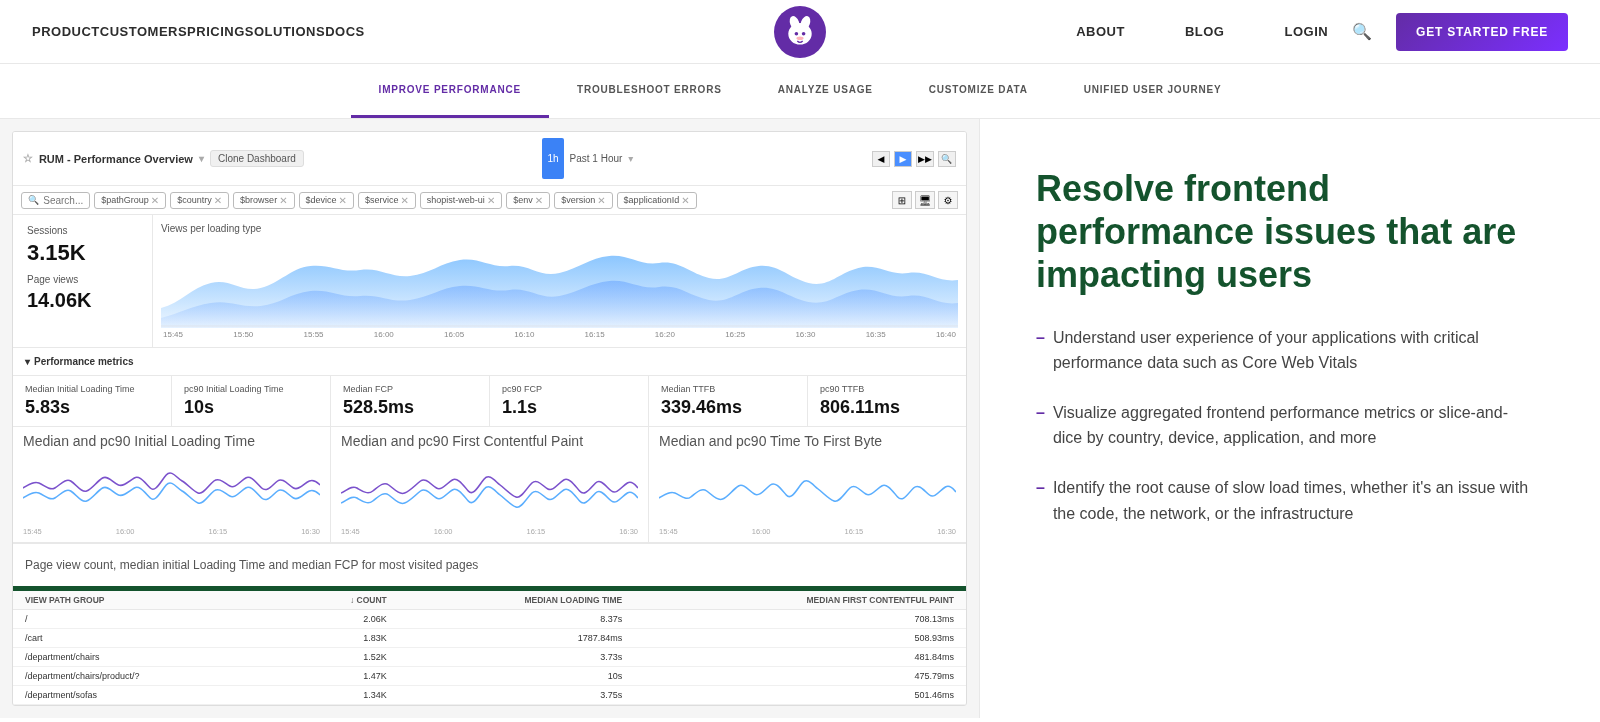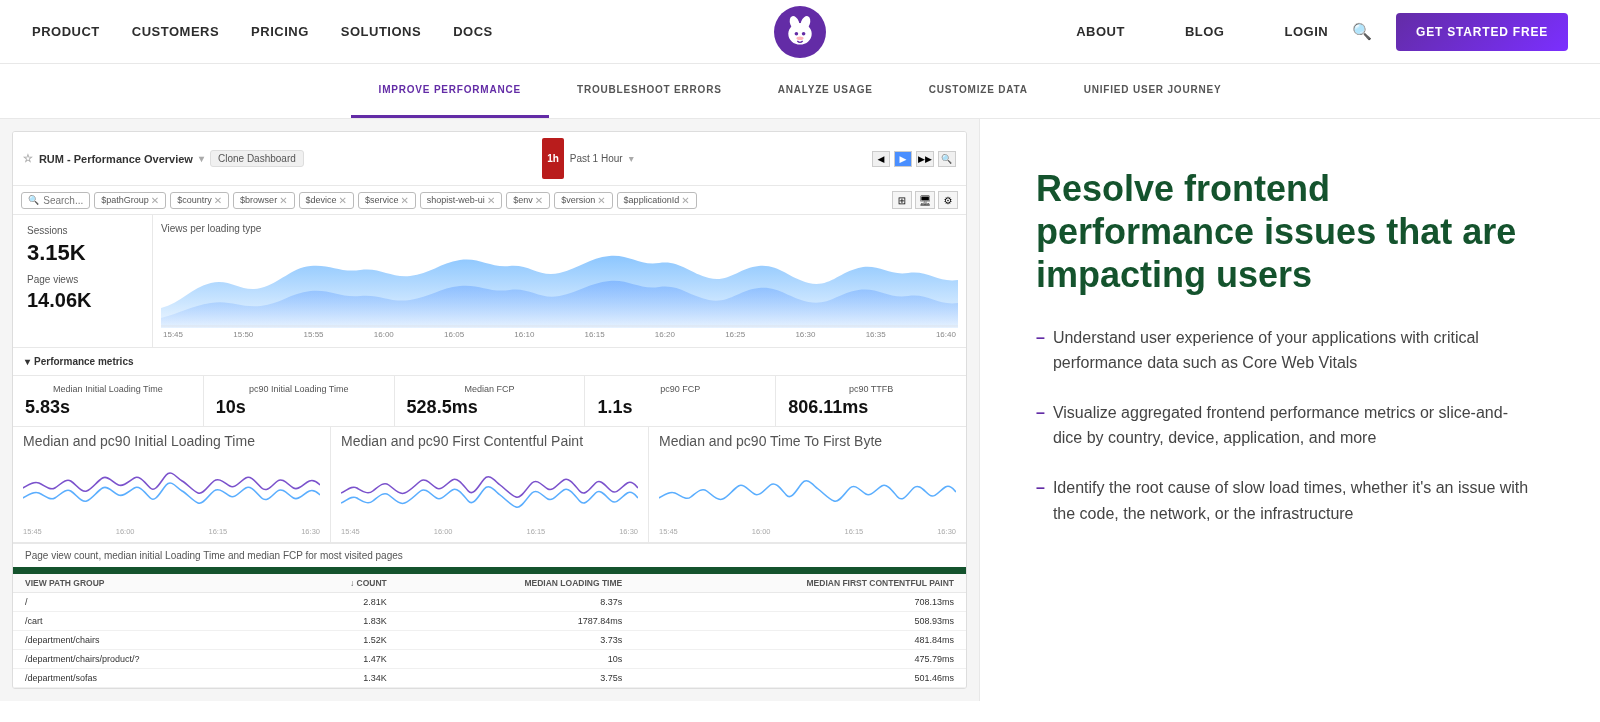--- a/index.html
+++ b/index.html
@@ -4,21 +4,21 @@
   <style>
     * { margin: 0; padding: 0; box-sizing: border-box; }
     body { font-family: -apple-system, BlinkMacSystemFont, 'Segoe UI', sans-serif; background: #fff; width: 1600px; overflow-x: hidden; }
 
     
     .navbar {
       display: flex; align-items: center; justify-content: space-between;
       padding: 0 32px; height: 64px; background: #fff;
       border-bottom: 1px solid #e8e8e8;
     }
-    .nav-left { display: flex; align-items: center; gap: 32px; }
+    .nav-left { display: flex; align-items: center; }
     .nav-item {
       font-size: 13px; font-weight: 600; letter-spacing: 0.5px;
       color: #2d2d2d; text-transform: uppercase; cursor: pointer;
     }
     .nav-item:data-interactable { cursor: pointer; }
     .logo-wrap { position: absolute; left: 50%; transform: translateX(-50%); }
     .logo-dog {
       width: 52px; height: 52px; background: #632ca6;
       border-radius: 50%; display: flex; align-items: center; justify-content: center;
     }
@@ -68,21 +68,21 @@
 
     
     .dash-header {
       display: flex; align-items: center; justify-content: space-between;
       padding: 6px 10px; border-bottom: 1px solid #e8e8e8; background: #fff;
       font-size: 11px;
     }
     .dash-title { display: flex; align-items: center; gap: 6px; font-size: 11px; color: #333; font-weight: 600; }
     .dash-clone-btn { font-size: 10px; color: #555; background: #f0f0f0; border: 1px solid #ddd; padding: 2px 7px; border-radius: 3px; cursor: pointer; }
     .dash-time { display: flex; align-items: center; gap: 6px; font-size: 10px; color: #555; }
-    .dash-time-badge { background: #b91c1c; color: #fff; padding: 15px 5px; border-radius: 2px; font-size: 10px; font-weight: 700; }
+    .dash-time-badge { background: #3b82f6; color: #fff; padding: 15px 5px; border-radius: 2px; font-size: 10px; font-weight: 400; }
     .dash-controls { display: flex; align-items: center; gap: 4px; }
     .dash-ctrl-btn { width: 18px; height: 16px; background: #f0f0f0; border: 1px solid #ccc; cursor: pointer; font-size: 9px; display: flex; align-items: center; justify-content: center; }
 
     
     .filter-bar {
       display: flex; align-items: center; gap: 4px;
       padding: 5px 8px; border-bottom: 1px solid #e8e8e8; flex-wrap: wrap;
     }
     .filter-search { display: flex; align-items: center; gap: 4px; background: #fff; border: 1px solid #bbb; border-radius: 3px; padding: 2px 6px; font-size: 10px; color: #777; }
     .filter-tag { background: #fff; border: 1px solid #bbb; border-radius: 3px; padding: 2px 6px; font-size: 9px; color: #555; cursor: pointer; display: flex; align-items: center; gap: 2px; }
@@ -98,33 +98,33 @@
 
     
     .area-chart { width: 100%; height: 90px; }
 
     
     .perf-section { border-bottom: 1px solid #e8e8e8; }
     .perf-header { padding: 8px 12px; font-size: 10px; color: #333; font-weight: 600; display: flex; align-items: center; gap: 4px; border-bottom: 1px solid #e8e8e8; }
     .perf-metrics-row { display: flex; border-bottom: 1px solid #e8e8e8; }
     .perf-metric { flex: 1; padding: 8px 12px; border-right: 1px solid #e8e8e8; }
     .perf-metric:last-child { border-right: none; }
-    .perf-metric-label { font-size: 9px; color: #555; margin-bottom: 3px; text-align: center; }
+    .perf-metric-label { font-size: 9px; color: #555; margin-bottom: 3px; }
     .perf-metric-value { font-size: 18px; font-weight: 700; color: #111; }
 
     
     .mini-charts-row { display: flex; border-bottom: 1px solid #e8e8e8; }
     .mini-chart { flex: 1; padding: 6px 10px; border-right: 1px solid #e8e8e8; }
     .mini-chart:last-child { border-right: none; }
     .mini-chart-title { font-size: 14px; color: #555; margin-bottom: 4px; }
     .mini-chart-svg { width: 100%; height: 70px; }
 
     
     .table-section { padding: 0; }
-    .table-desc { font-size: 10px; color: #555; padding: 6px 12px; border-bottom: 7px solid #14532d; }
+    .table-desc { font-size: 12px; color: #555; padding: 14px 12px; border-bottom: 5px solid #14532d; }
     .data-table { width: 100%; border-collapse: collapse; font-size: 9px; }
     .data-table th { text-align: left; padding: 4px 12px; color: #555; font-weight: 700; font-size: 8.5px; text-transform: uppercase; border-bottom: 1px solid #e8e8e8; background: #fafafa; }
     .data-table th.right { text-align: right; }
     .data-table td { padding: 4px 12px; color: #333; border-bottom: 1px solid #f0f0f0; }
     .data-table td.right { text-align: right; }
 
     
     .right-panel { flex: 1; padding: 48px 56px 48px 56px; }
     .right-heading { font-size: 36px; font-weight: 900; color: #14532d; line-height: 1.2; margin-bottom: 28px; max-width: 520px; }
     .bullet-list { list-style: none; display: flex; flex-direction: column; gap: 24px; }
@@ -309,20 +309,24 @@
           </div>
           <div class="perf-metric" data-interactable="false">
             <div class="perf-metric-label" data-interactable="false">Median FCP</div>
             <div class="perf-metric-value" data-interactable="false">528.5ms</div>
           </div>
           <div class="perf-metric" data-interactable="false">
             <div class="perf-metric-label" data-interactable="false">pc90 FCP</div>
             <div class="perf-metric-value" data-interactable="false">1.1s</div>
           </div>
           <div class="perf-metric" data-interactable="false">
+            <div class="perf-metric-label" data-interactable="false">Median TTFB</div>
+            <div class="perf-metric-value" data-interactable="false">339.46ms</div>
+          </div>
+          <div class="perf-metric" data-interactable="false">
             <div class="perf-metric-label" data-interactable="false">pc90 TTFB</div>
             <div class="perf-metric-value" data-interactable="false">806.11ms</div>
           </div>
         </div>
 
         <div class="mini-charts-row" data-interactable="false">
           <div class="mini-chart" data-interactable="false">
             <div class="mini-chart-title" data-interactable="false">Median and pc90 Initial Loading Time</div>
             <svg class="mini-chart-svg" data-interactable="false" viewBox="0 0 280 70" preserveAspectRatio="none">
               <path d="M0,35 C5,32 10,28 15,30 C20,32 25,38 30,35 C35,32 40,25 45,28 C50,31 55,40 60,38 C65,36 70,28 75,25 C80,22 85,30 90,32 C95,34 100,28 105,25 C110,22 115,30 120,35 C125,40 130,28 135,22 C140,16 145,25 150,28 C155,31 160,38 165,40 C170,42 175,32 180,28 C185,24 190,30 195,33 C200,36 205,28 210,25 C215,22 220,30 225,35 C230,40 235,32 240,28 C245,24 250,32 255,35 C260,38 265,30 270,28 C275,26 278,30 280,32" stroke="#7b52cc" stroke-width="1.5" fill="none"></path>
@@ -370,21 +374,21 @@
             <tr data-interactable="false">
               <th data-interactable="false">VIEW PATH GROUP</th>
               <th data-interactable="false" class="right">↓ COUNT</th>
               <th data-interactable="false" class="right">MEDIAN LOADING TIME</th>
               <th data-interactable="false" class="right">MEDIAN FIRST CONTENTFUL PAINT</th>
             </tr>
           </thead>
           <tbody data-interactable="false">
             <tr data-interactable="false">
               <td data-interactable="false">/</td>
-              <td data-interactable="false" class="right">2.81K</td>
+              <td data-interactable="false" class="right">2.06K</td>
               <td data-interactable="false" class="right">8.37s</td>
               <td data-interactable="false" class="right">708.13ms</td>
             </tr>
             <tr data-interactable="false">
               <td data-interactable="false">/cart</td>
               <td data-interactable="false" class="right">1.83K</td>
               <td data-interactable="false" class="right">1787.84ms</td>
               <td data-interactable="false" class="right">508.93ms</td>
             </tr>
             <tr data-interactable="false">

